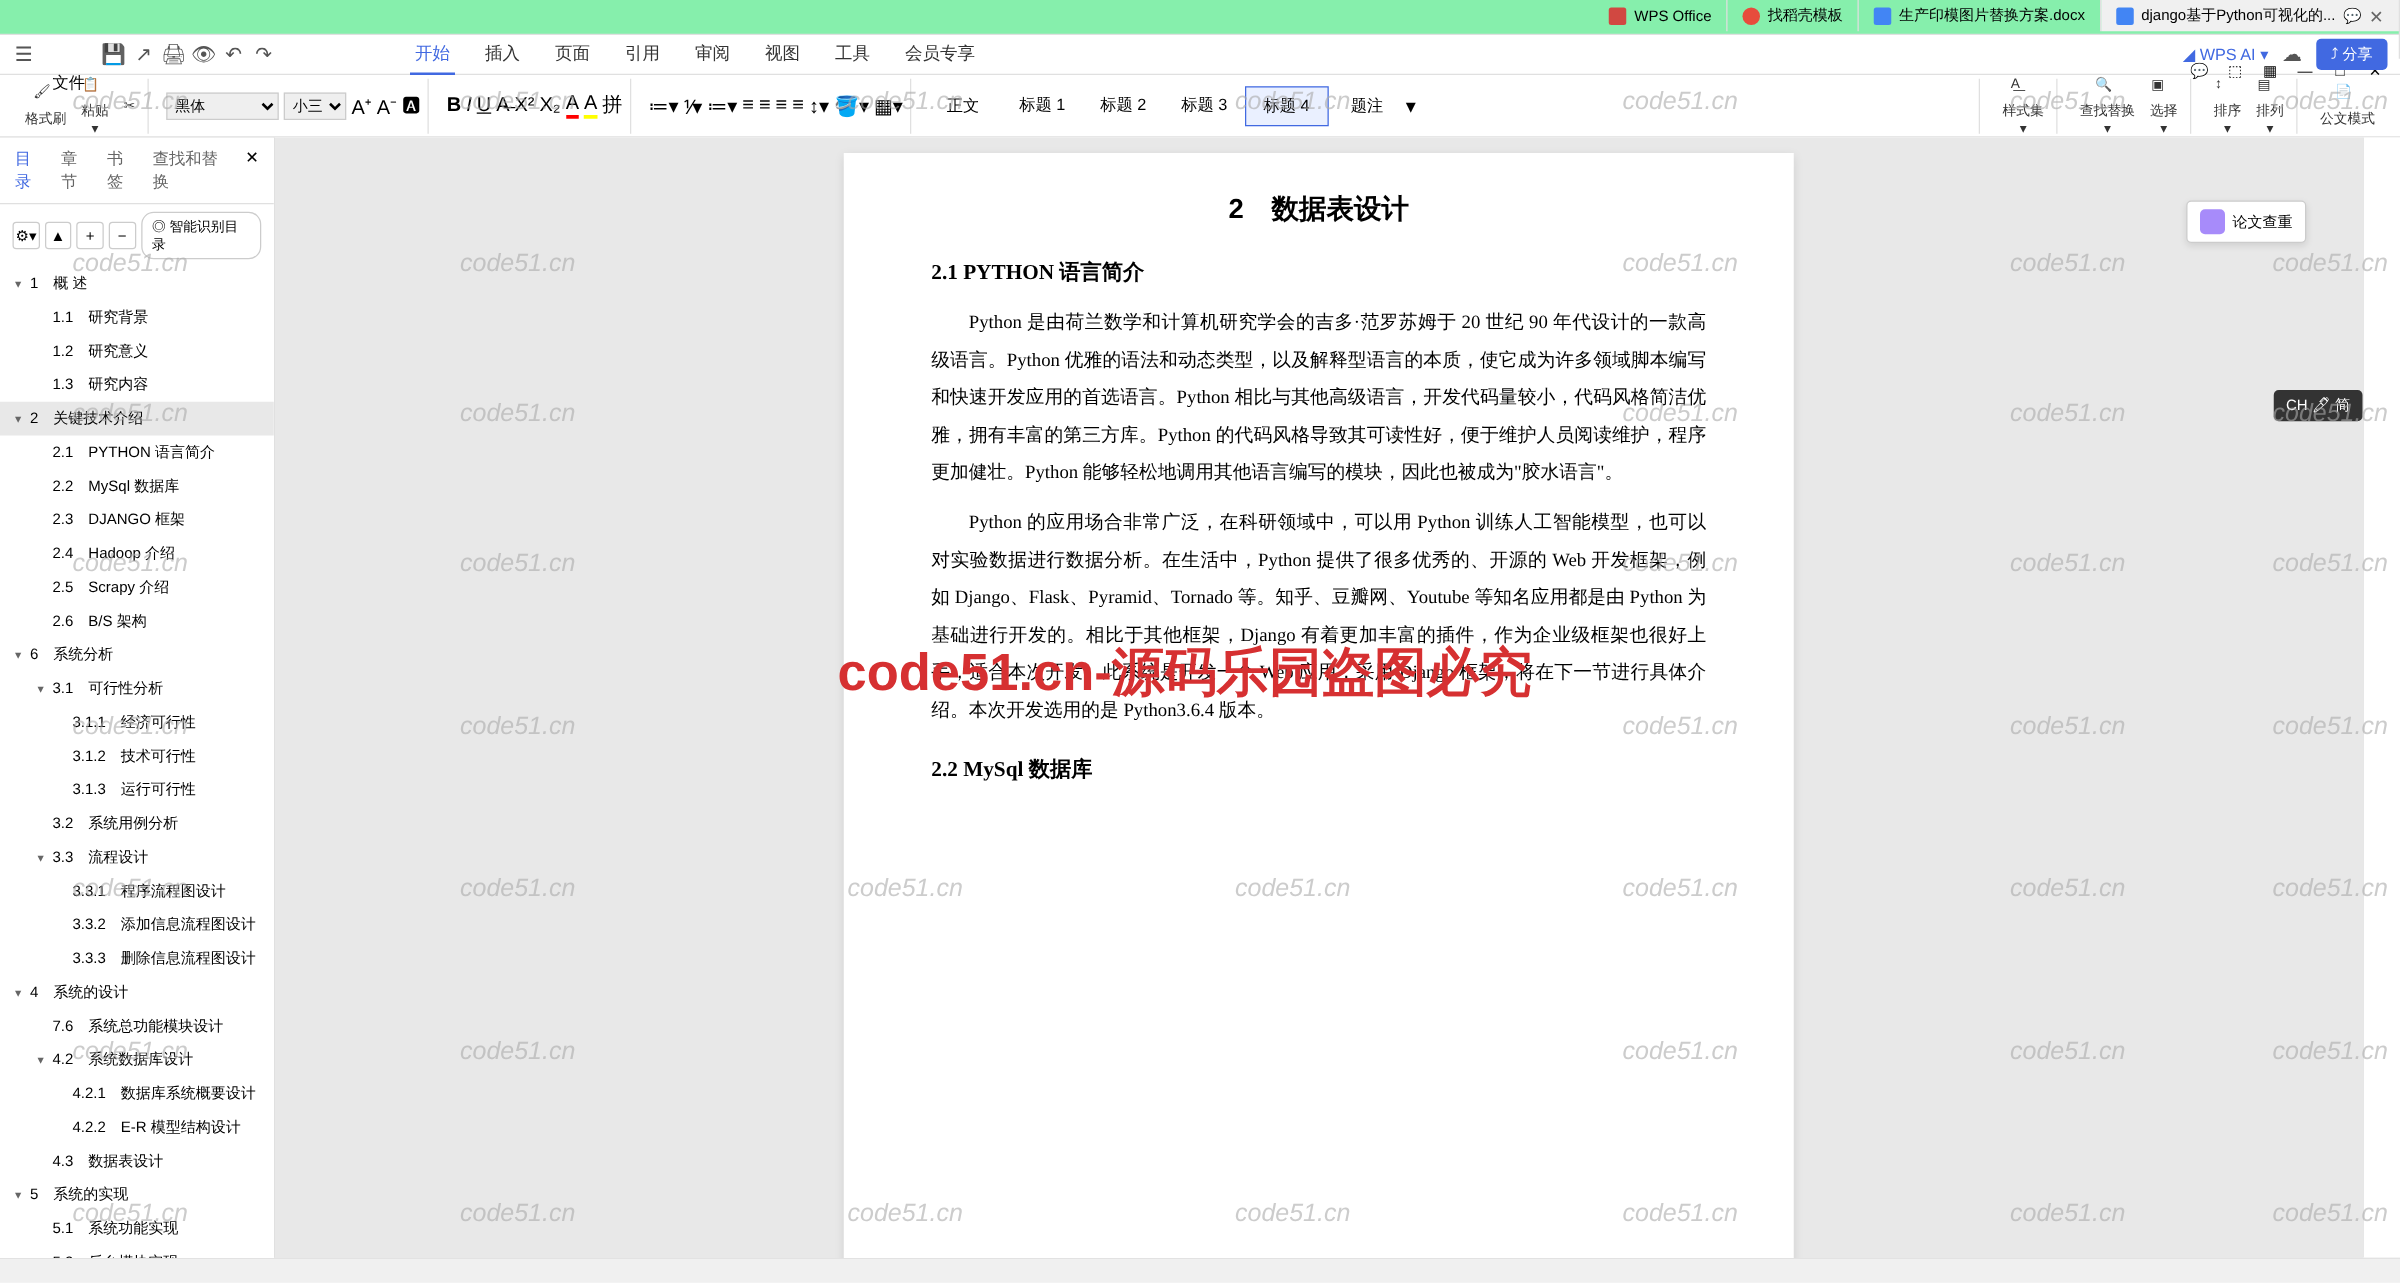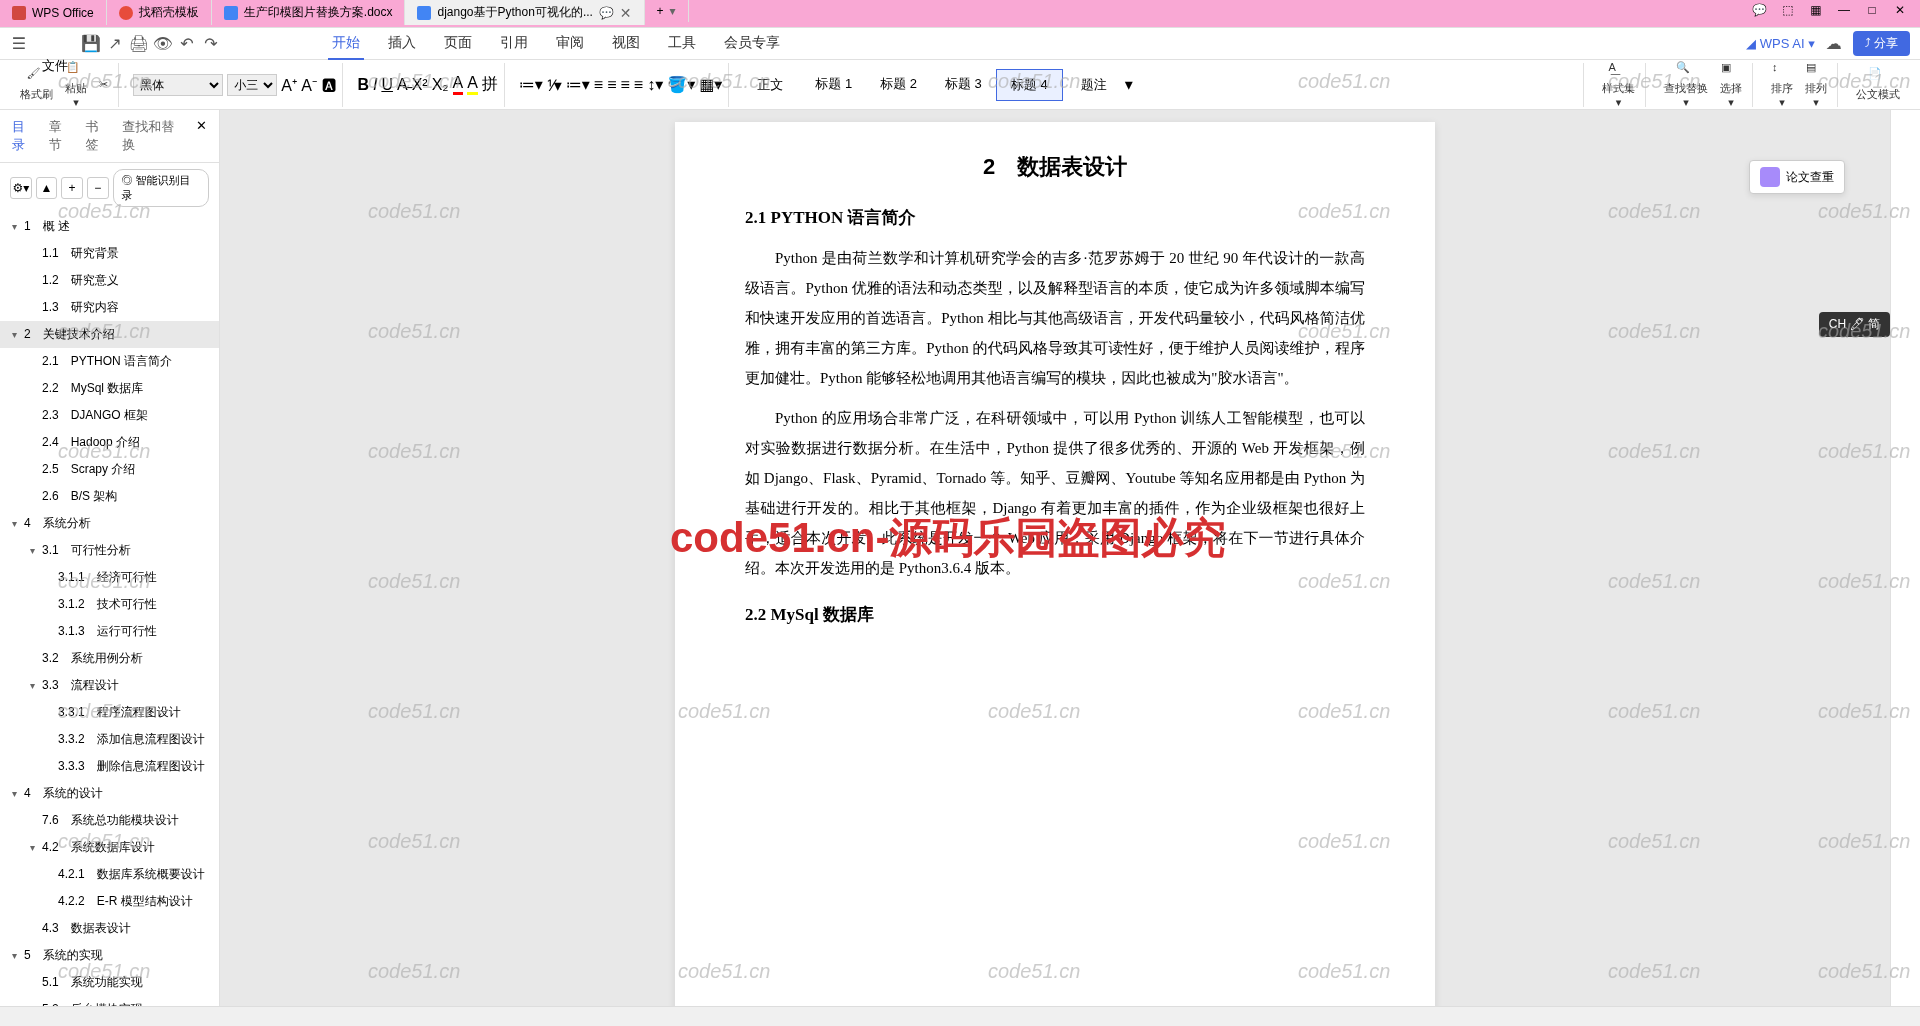--- a/index.html
+++ b/index.html
@@ -1,21 +1,21 @@
 <!DOCTYPE html>
 <html><head>
 <meta charset="utf-8">
 <style>
 * { margin: 0; padding: 0; box-sizing: border-box; font-family: "Microsoft YaHei", "SimSun", sans-serif; }
 body { background: #f5f5f5; width: 1920px; height: 1026px; overflow: hidden; position: relative; }
 
 .watermark { position: absolute; color: #aaa; font-size: 20px; font-style: italic; pointer-events: none; z-index: 100; opacity: 0.6; margin-left: 48px; }
 .watermark-red { position: absolute; color: #d63031; font-size: 42px; font-weight: bold; z-index: 101; }
 
-.title-bar { height: 28px; background: #f9a8d4; display: flex; align-items: flex-start; border-bottom: 1px solid #e0e0e0; }
+.title-bar { height: 28px; background: #86efac; display: flex; align-items: flex-end; border-bottom: 1px solid #e0e0e0; flex-direction: column; }
 .tab { padding: 4px 12px; font-size: 12px; display: flex; align-items: center; gap: 6px; border-right: 1px solid #e0e0e0; cursor: pointer; }
 .tab.active { background: #f0f0f0; }
 .tab-icon { width: 14px; height: 14px; display: inline-block; }
 .tab-icon.wps { background: #d14841; border-radius: 2px; }
 .tab-icon.red { background: #e74c3c; border-radius: 50%; }
 .tab-icon.word { background: #4285f4; border-radius: 2px; }
 .tab-close { color: #666; font-size: 14px; }
 .window-controls { margin-left: auto; display: flex; gap: 4px; padding-right: 8px; }
 .win-btn { width: 24px; height: 20px; display: flex; align-items: center; justify-content: center; font-size: 12px; cursor: pointer; }
 
@@ -306,21 +306,21 @@
         <div class="toc-item toc-indent-1">
           <span class="toc-arrow"></span>
           <span>2.5　Scrapy 介绍</span>
         </div>
         <div class="toc-item toc-indent-1">
           <span class="toc-arrow"></span>
           <span>2.6　B/S 架构</span>
         </div>
         <div class="toc-item">
           <span class="toc-arrow">▾</span>
-          <span>4　系统分析</span>
+          <span>6　系统分析</span>
         </div>
         <div class="toc-item toc-indent-1">
           <span class="toc-arrow">▾</span>
           <span>3.1　可行性分析</span>
         </div>
         <div class="toc-item toc-indent-2">
           <span class="toc-arrow"></span>
           <span>3.1.1　经济可行性</span>
         </div>
         <div class="toc-item toc-indent-2">

